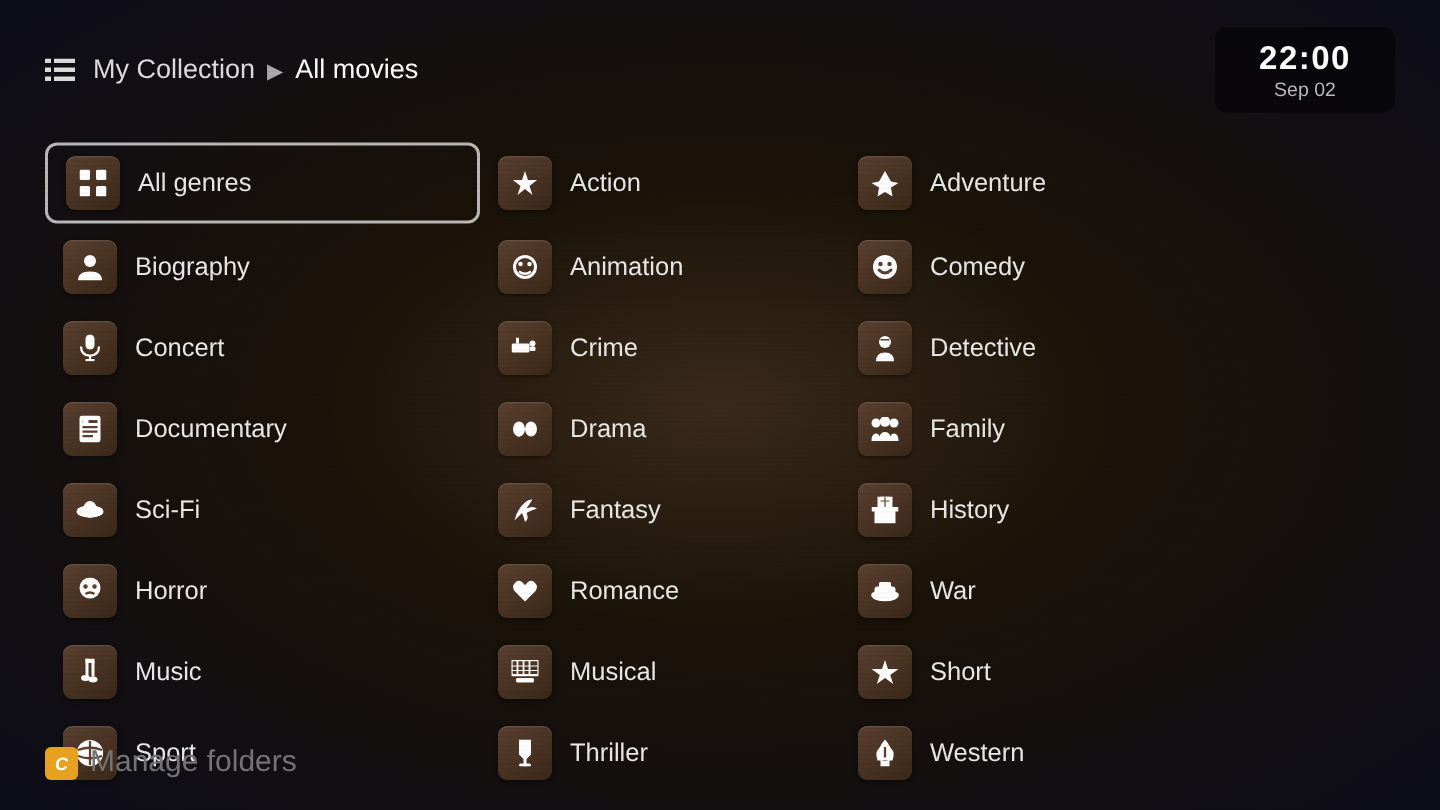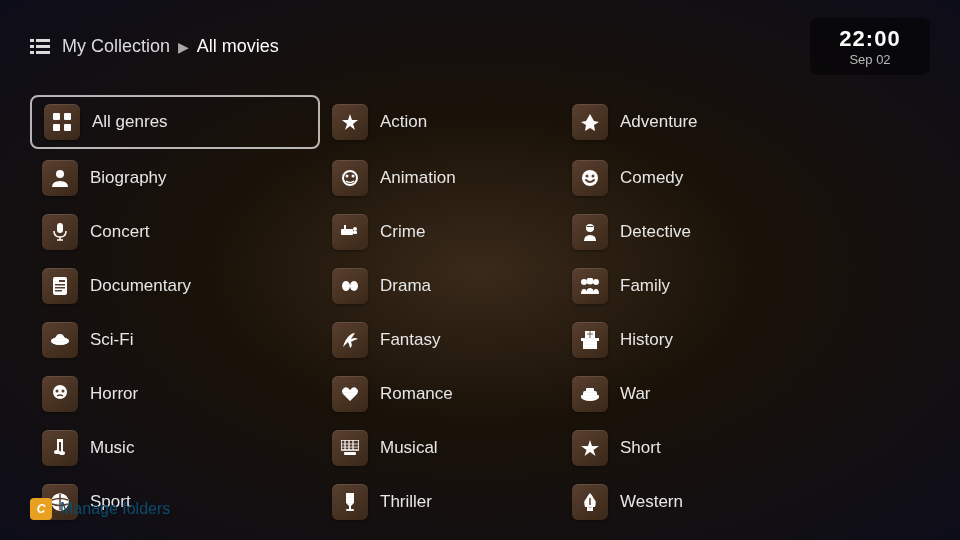--- a/index.html
+++ b/index.html
@@ -149,22 +149,22 @@
       display: flex;
       align-items: center;
       justify-content: center;
       font-size: 12px;
       font-weight: bold;
       color: #fff;
       font-style: italic;
     }
 
     .footer-label {
-      font-size: 16px;
-      color: #0c4a6e;
+      font-size: 20px;
+      color: #737373;
     }
 
     
     .genre-icon {
       background: linear-gradient(145deg, #5a4030, #3a2818);
       box-shadow: inset 0 1px 0 rgba(255,255,255,0.1), 0 1px 3px rgba(0,0,0,0.4);
     }
   </style>
 </head>
 <body>

